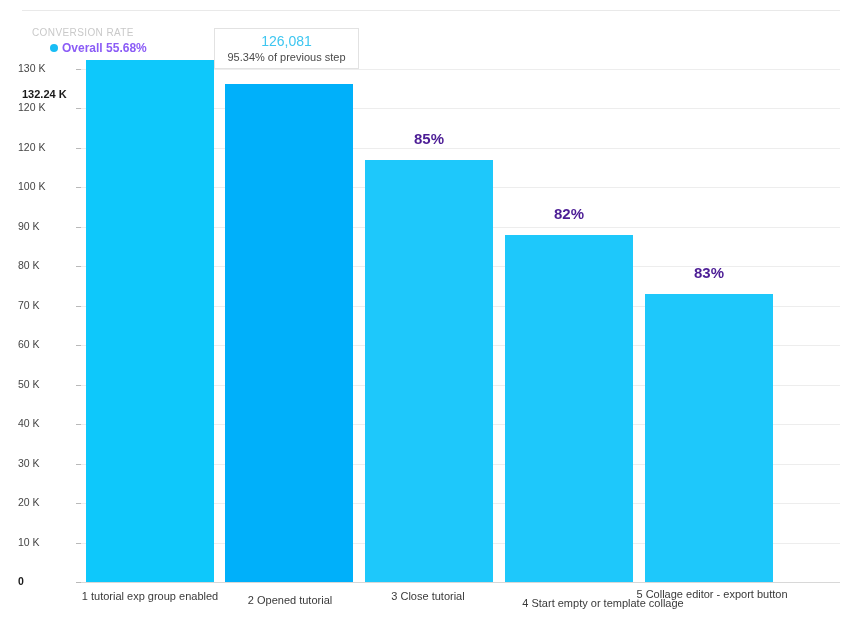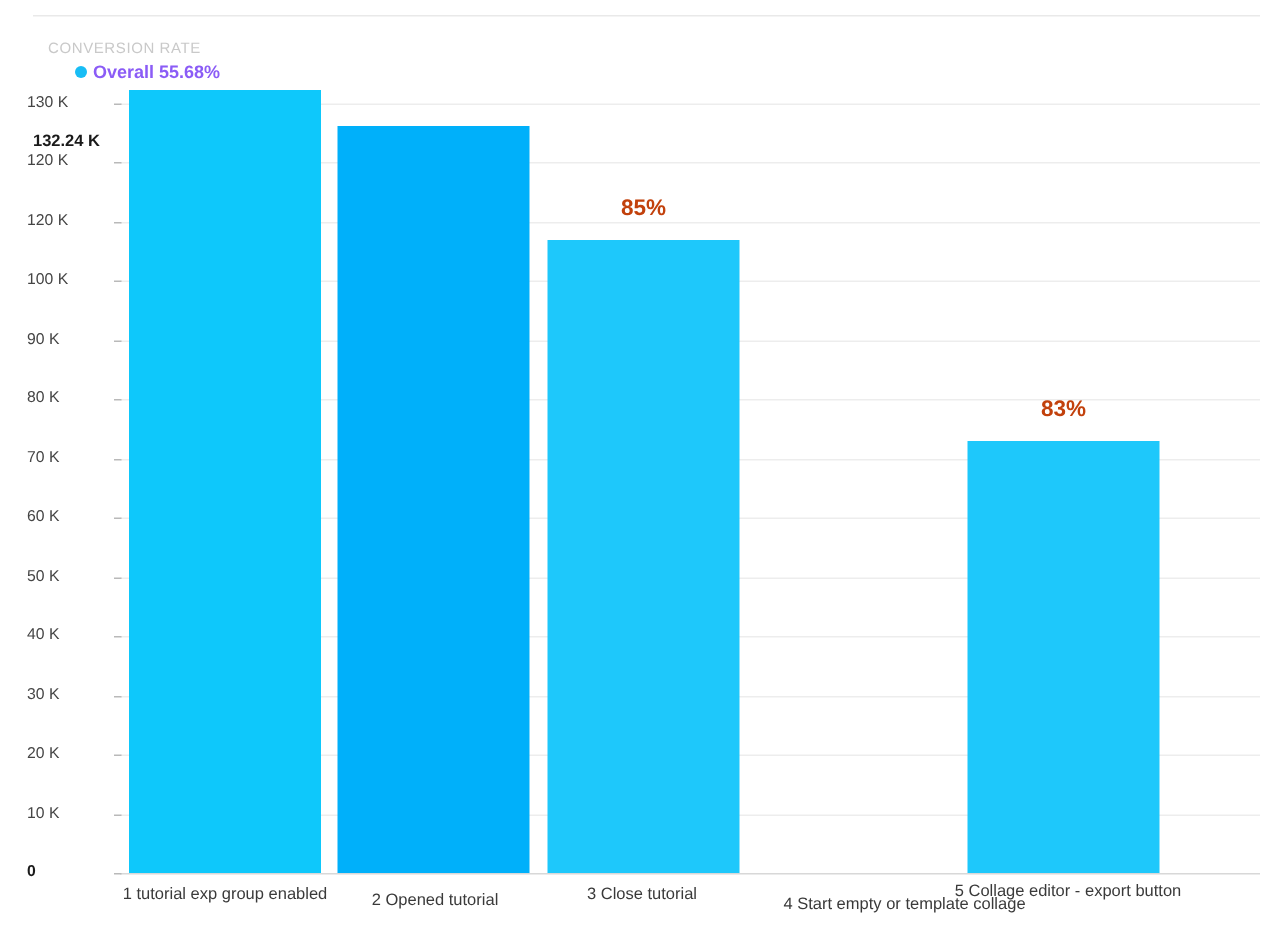--- a/index.html
+++ b/index.html
@@ -157,21 +157,21 @@
   .bar-inner {
     width: 100%;
     height: 100%;
   }
   .bar-pct {
     position: absolute;
     width: 100%;
     text-align: center;
     font-size: 15px;
     font-weight: bold;
-    color: #c2410c;
+    color: #4c1d95;
     top: -30px;
     white-space: nowrap;
   }
   .cat-label {
     position: absolute;
     font-size: 11px;
     color: #3a3a3a;
     white-space: nowrap;
     text-align: center;
   }
@@ -184,20 +184,24 @@
   <div class="top-divider"></div>
 
   <div class="legend">
     <div class="legend-title">CONVERSION RATE</div>
     <div class="legend-row">
       <span class="legend-dot"></span>
       <span class="legend-label">Overall 55.68%</span>
     </div>
   </div>
 
+  <div class="tooltip">
+    <div class="tooltip-value">126,081</div>
+    <div class="tooltip-sub">95.34% of previous step</div>
+  </div>
 
   <div class="plot" id="plot">
       <div class="gridline" style="top: 69px;"></div>
       <div class="tick-mark" style="top: 69px;"></div>
       <div class="tick-wrap" style="top: 63px;">
         <div class="tick-label">130 K</div>
       </div>
       <div class="gridline" style="top: 108.462px;"></div>
       <div class="tick-mark" style="top: 108.462px;"></div>
       <div class="tick-wrap" style="top: 102.462px;">
@@ -269,20 +273,24 @@
       <div class="cat-label" style="top: 590px; left: 150px; transform: translateX(-50%);">1 tutorial exp group enabled</div>
       <div class="bar" style="left: 225px; width: 128px; height: 497.535px; bottom: 39px;">
         <div class="bar-inner" style="background: rgb(0, 176, 250);"></div>
       </div>
       <div class="cat-label" style="top: 594px; left: 290px; transform: translateX(-50%);">2 Opened tutorial</div>
       <div class="bar" style="left: 365px; width: 128px; height: 422.238px; bottom: 39px;">
         <div class="bar-inner" style="background: rgb(30, 200, 251);"></div>
         <div class="bar-pct">85%</div>
       </div>
       <div class="cat-label" style="top: 590px; left: 428px; transform: translateX(-50%);">3 Close tutorial</div>
+      <div class="bar" style="left: 505px; width: 128px; height: 347.262px; bottom: 39px;">
+        <div class="bar-inner" style="background: rgb(30, 200, 251);"></div>
+        <div class="bar-pct">82%</div>
+      </div>
       <div class="cat-label" style="top: 597px; left: 570px; transform: translateX(-50%); margin-left: 33px;">4 Start empty or template collage</div>
       <div class="bar" style="left: 645px; width: 128px; height: 288.069px; bottom: 39px;">
         <div class="bar-inner" style="background: rgb(30, 200, 251);"></div>
         <div class="bar-pct">83%</div>
       </div>
       <div class="cat-label" style="top: 588px; left: 712px; transform: translateX(-50%);">5 Collage editor - export button</div>
     </div>
 
   <div class="max-label">132.24 K</div>
 

